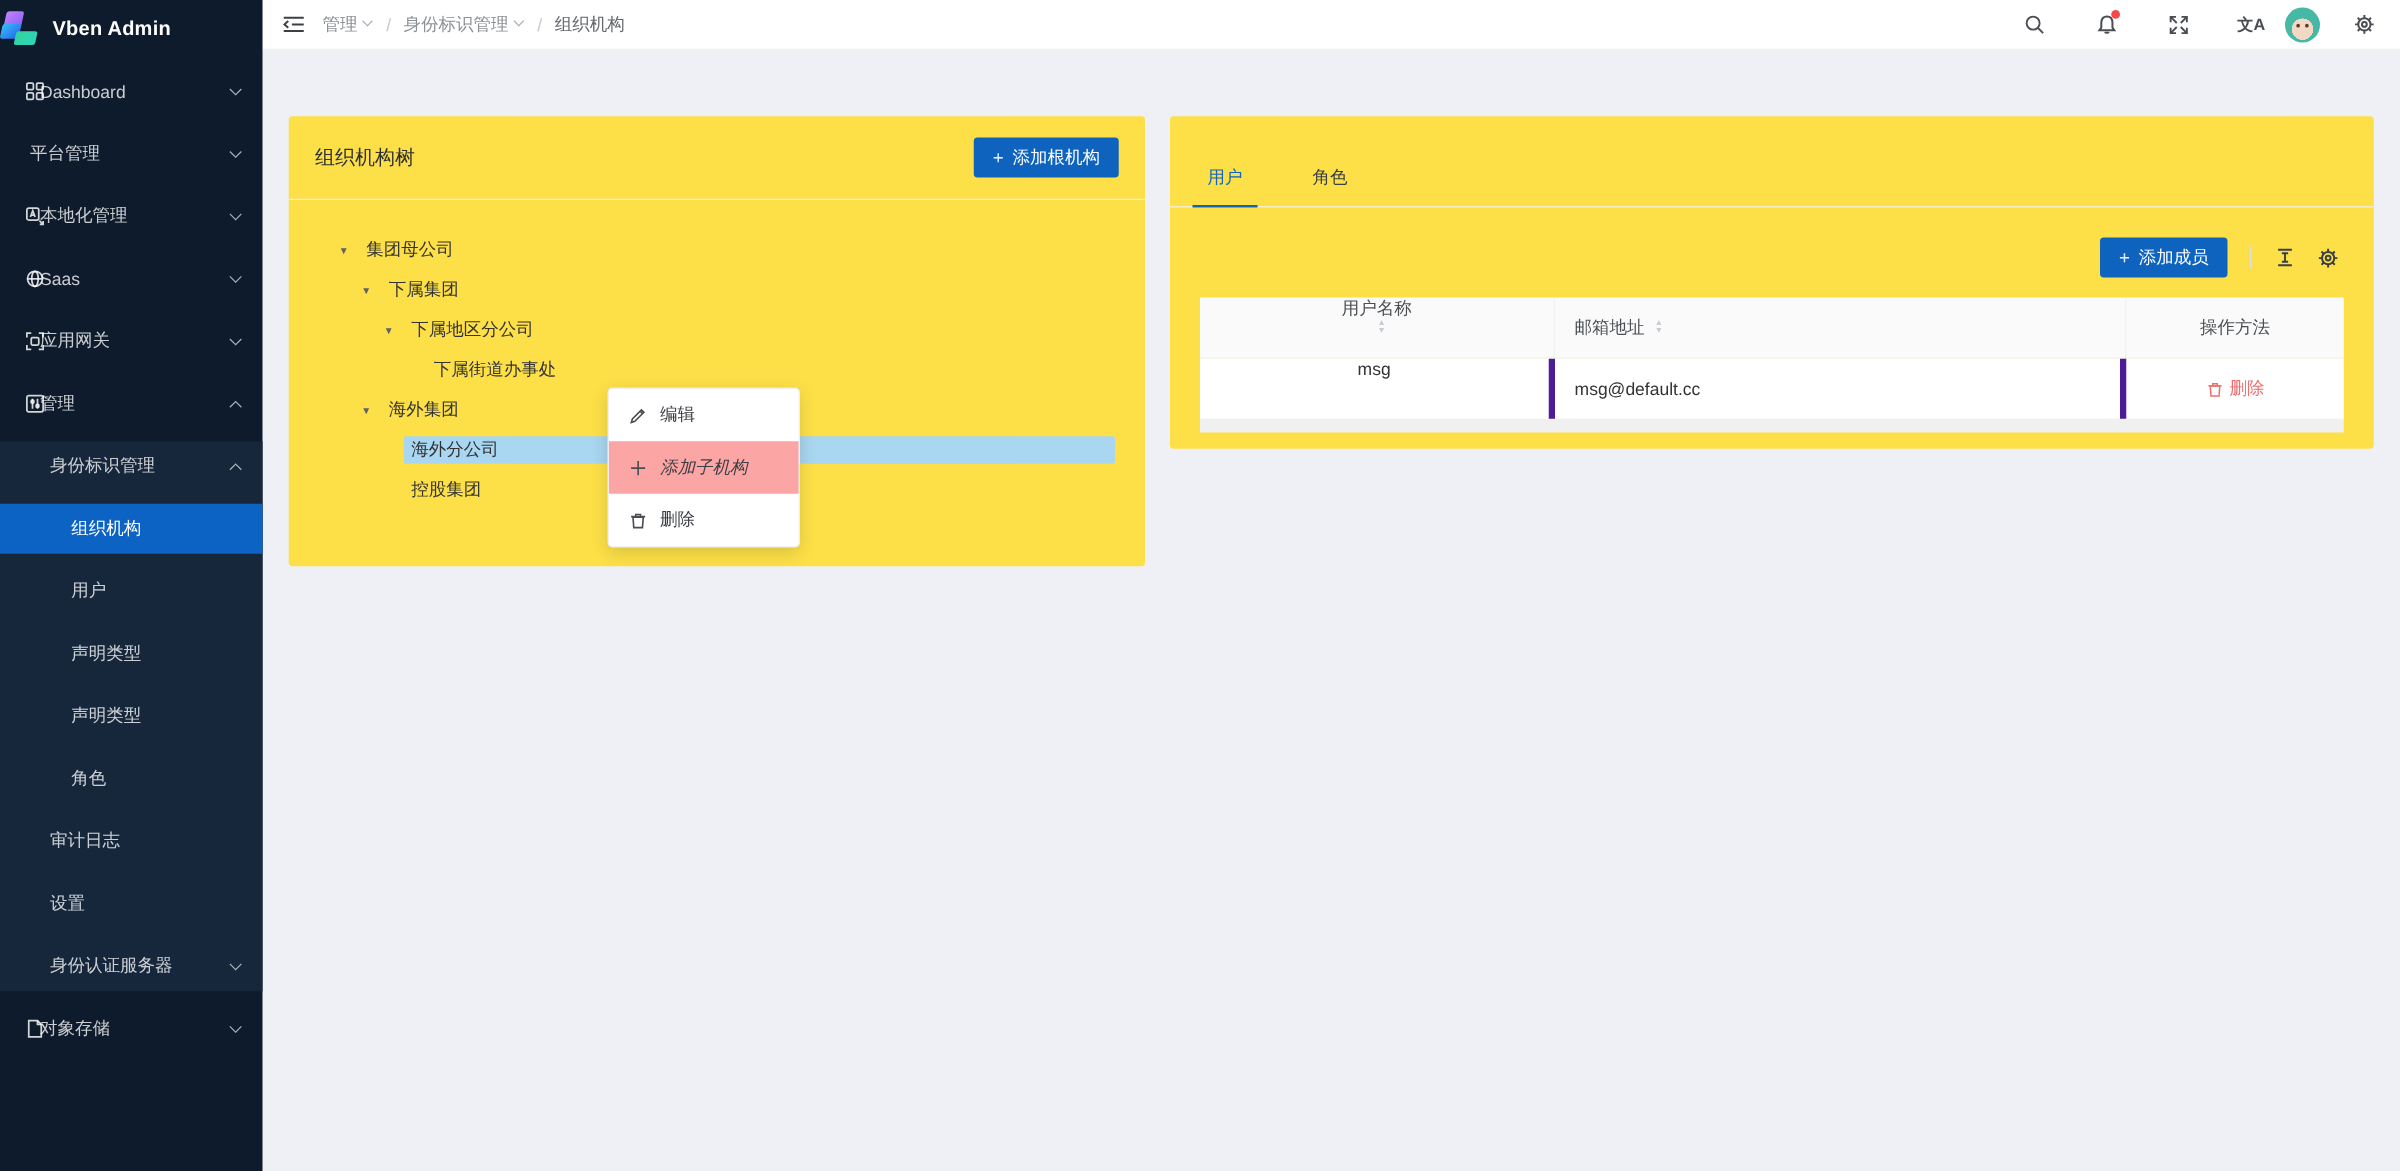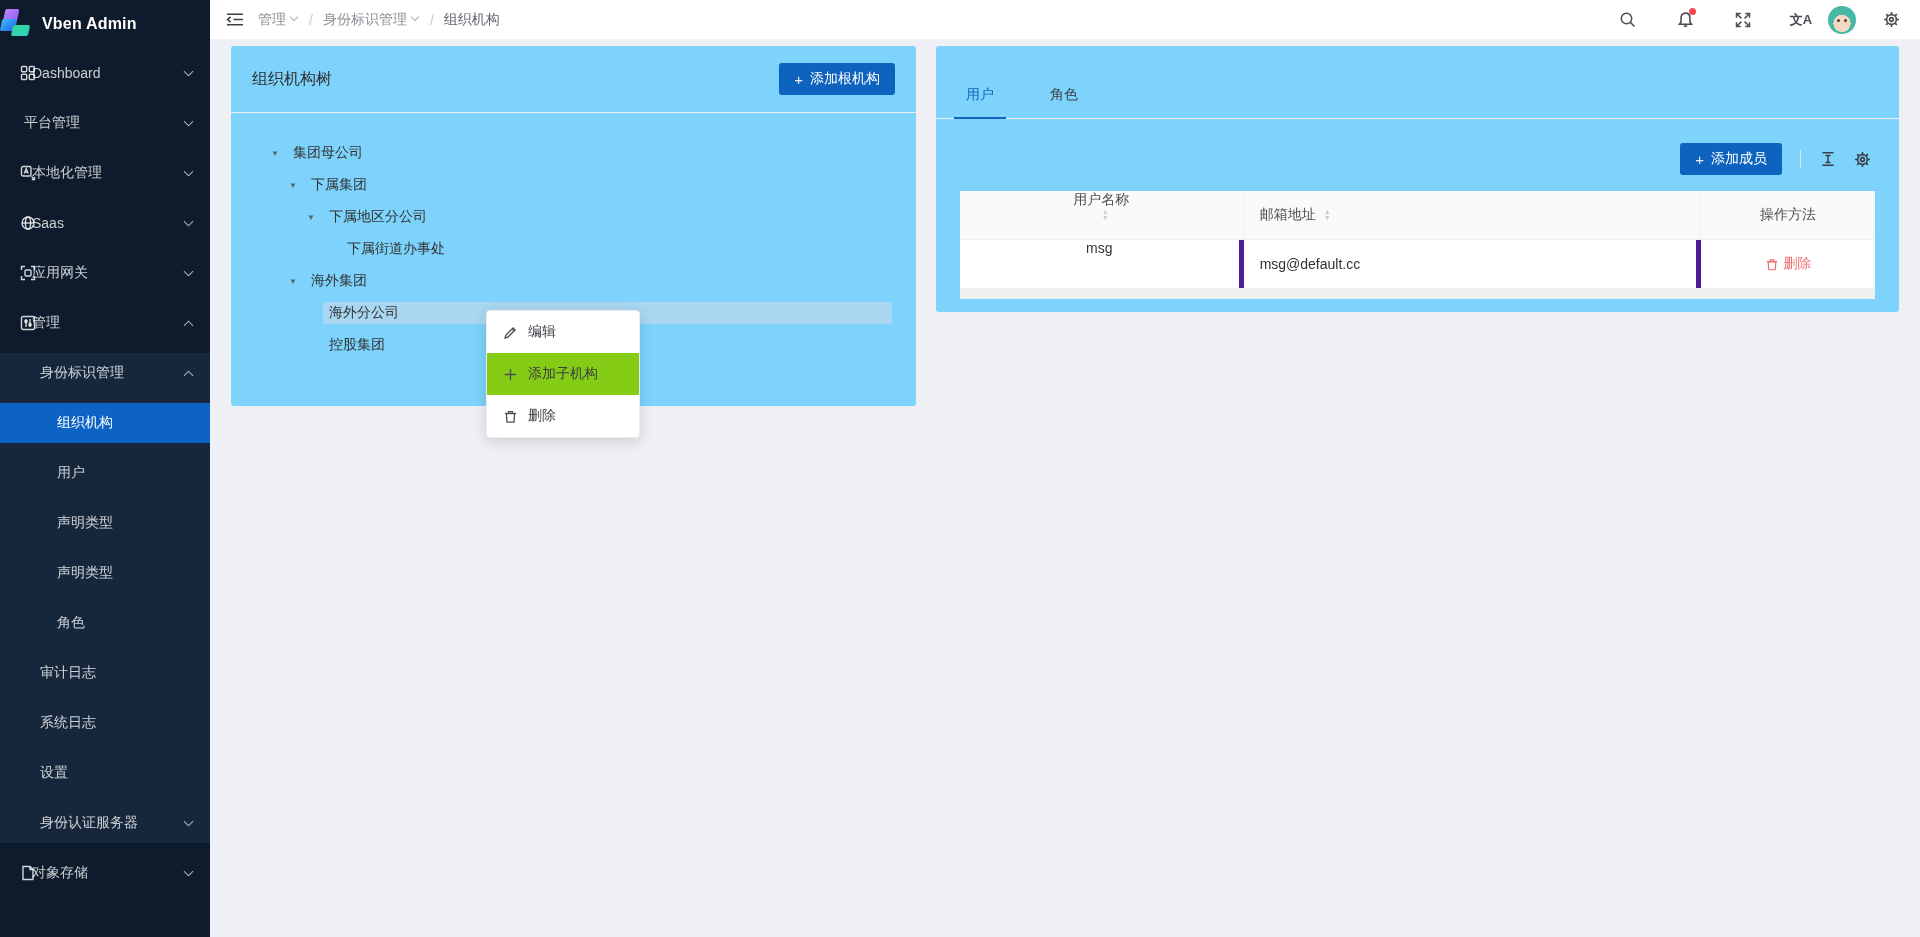--- a/index.html
+++ b/index.html
@@ -53,21 +53,21 @@
   .t-icon svg { stroke:#4a4e53; fill:none; stroke-width:1.5; }
   .badge-dot { position:absolute; top:8px; right:8px; width:7px; height:7px; border-radius:50%; background:#f5484d; }
   .lang-glyph { font-size:13px; color:#4a4e53; font-weight:bold; letter-spacing:0; }
   .avatar { width:28px; height:28px; border-radius:50%; margin:0 10px 0 8px;
     background:radial-gradient(circle at 50% 62%, #f3d9c3 0 38%, #46b8a5 39% 100%); position:relative; cursor:pointer; }
   .avatar::before, .avatar::after { content:""; position:absolute; top:13px; width:3px; height:3px; border-radius:50%; background:#5a3c2e; }
   .avatar::before { left:9px; } .avatar::after { right:9px; }
   .gear-top { margin-left:6px; }
 
   
-  .card { position:absolute; background:#7dd3fc; border-radius:3px; }
+  .card { position:absolute; background:#fde047; border-radius:3px;margin-top:47px; }
   .card-left  { left:231px; top:46px; width:685px; height:360px; }
   .card-right { left:936px; top:46px; width:963px; height:266px; }
 
   
   .panel-head { height:67px; display:flex; align-items:center; padding:0 21px; border-bottom:1px solid #ececec; }
   .panel-title { font-size:16px; color:#303133; font-weight:500; }
   .btn-primary { margin-left:auto; height:32px; background:#0e63be; color:#fff; border:none;
     border-radius:3px; padding:0 15px; font-size:14px; display:flex; align-items:center; cursor:pointer;
     font-family:inherit; }
   .btn-primary .plus { margin-right:7px; font-size:15px; font-weight:400; opacity:.9; }
@@ -77,21 +77,21 @@
   .t-caret { width:22px; flex:0 0 22px; font-size:8px; color:#606266; display:flex; align-items:center; justify-content:flex-start; padding-left:6px; }
   .t-label { padding:2px 6px; border-radius:2px; white-space:nowrap; }
   .t-row.lv0 { padding-left:10px; } .t-row.lv1 { padding-left:28px; }
   .t-row.lv2 { padding-left:46px; } .t-row.lv3 { padding-left:64px; }
   .t-row.selected .t-label { background:#a9d6f1; flex:1; }
 
   
   .ctx-menu { position:absolute; left:486px; top:310px; width:154px; background:#fff;
     border:1px solid #ebeef2; border-radius:4px; box-shadow:0 4px 14px rgba(0,0,0,.14); z-index:50; overflow:hidden; }
   .ctx-item { height:42px; display:flex; align-items:center; padding-left:16px; cursor:pointer; color:#3b3e43; }
-  .ctx-item.hover { background:#84cc16; }
+  .ctx-item.hover { background:#fca5a5;font-style:italic; }
   .ctx-item svg { stroke:#4a4e53; fill:none; stroke-width:1.4; margin-right:10px; }
 
   
   .tabs-row { padding:0 24px; height:73px; position:relative; border-bottom:1px solid #eef0f2; display:flex; align-items:flex-end; }
   .tab { padding:0 6px 14px 6px; margin-right:44px; cursor:pointer; color:#3b3e43; position:relative; }
   .tab.active { color:#1164be; }
   .tab.active::after { content:""; position:absolute; left:-6px; right:-6px; bottom:-1px; height:2.5px; background:#1164be; }
 
   .toolbar { display:flex; align-items:center; justify-content:flex-end; padding:24px 24px 4px 24px; }
   .tb-sep { width:1px; height:18px; background:#dcdfe4; margin:0 14px 0 18px; }
@@ -212,23 +212,20 @@
       <div class="m-item lvl2">
         <span class="mi-label">声明类型</span>
       </div>
       <div class="m-item lvl2">
         <span class="mi-label">角色</span>
       </div>
       <div class="m-item lvl1">
         <span class="mi-label">审计日志</span>
       </div>
       <div class="m-item lvl1">
-        <span class="mi-label">系统日志</span>
-      </div>
-      <div class="m-item lvl1">
         <span class="mi-label">设置</span>
       </div>
       <div class="m-item lvl1">
         <span class="mi-label">身份认证服务器</span>
         <span class="chev down"></span>
       </div>
     </div>
 
     <div class="m-item">
       <span class="mi-icon">

